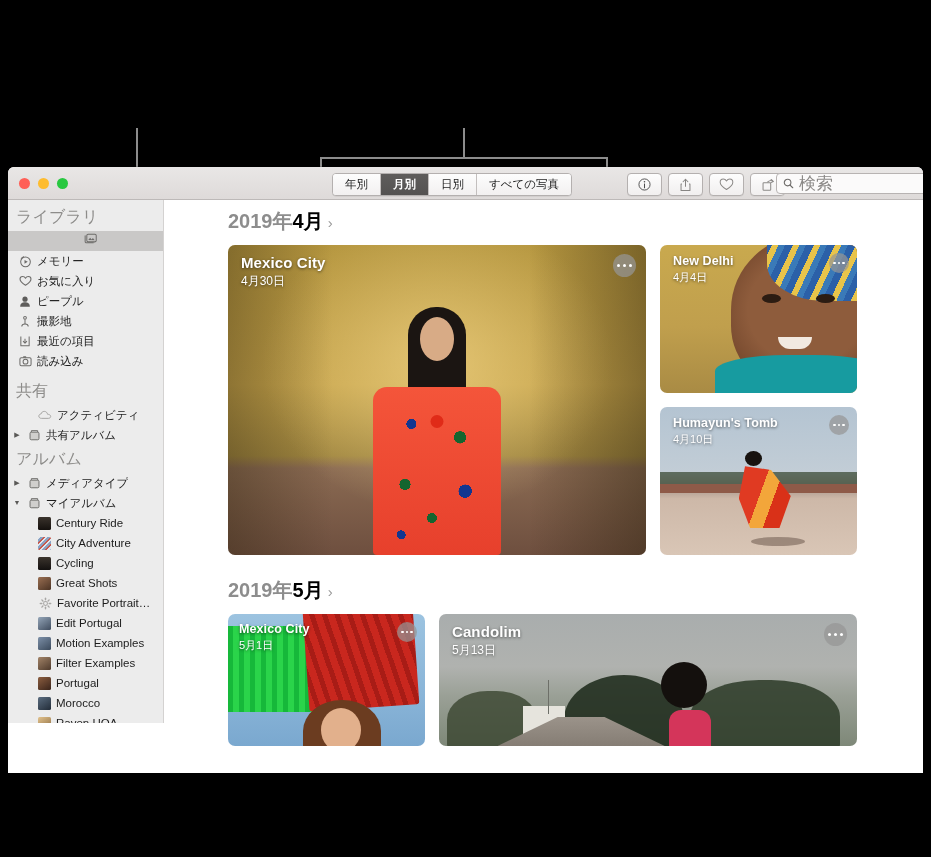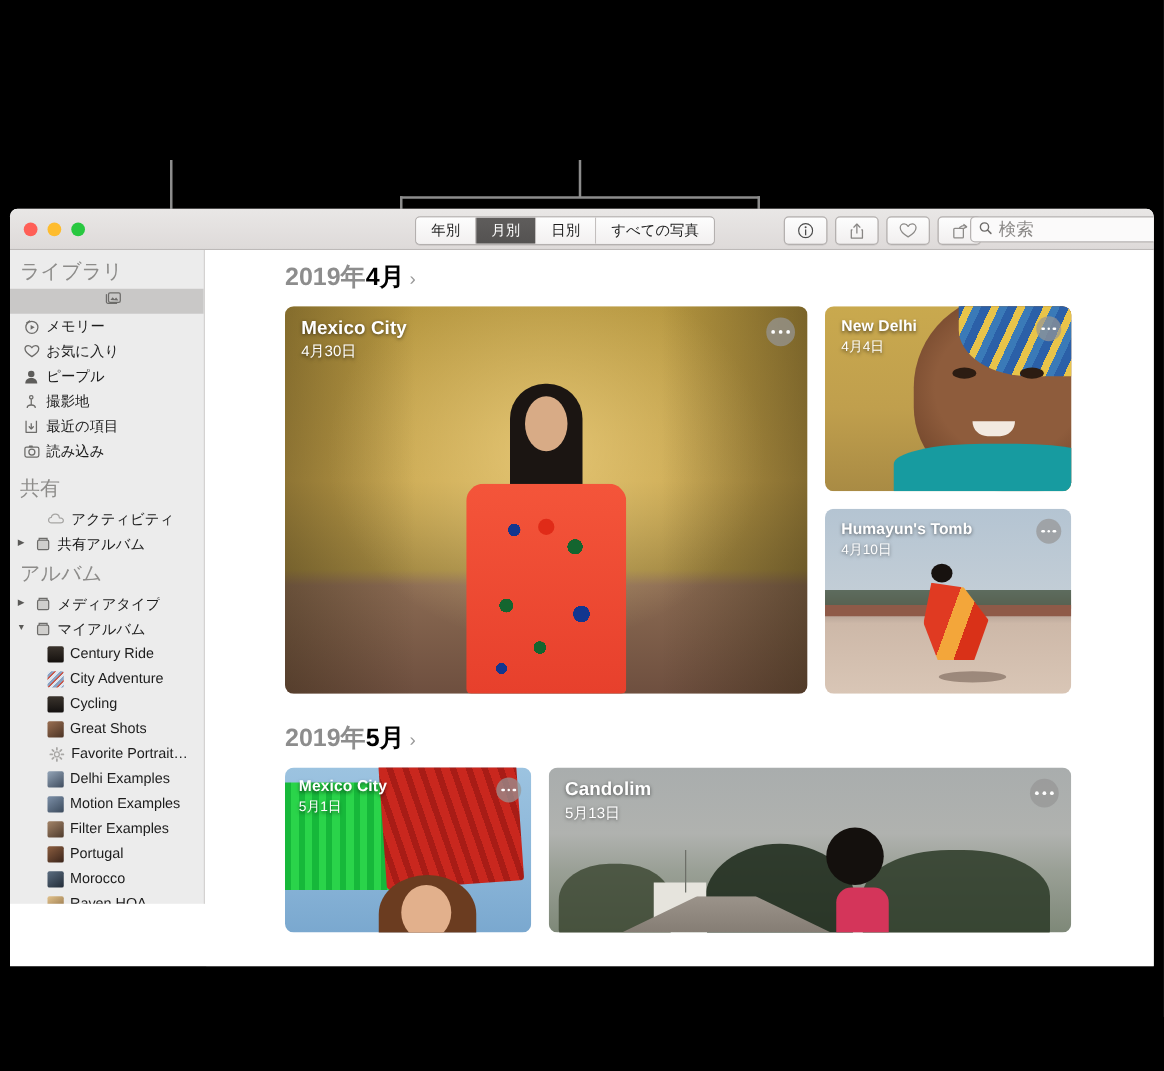--- a/index.html
+++ b/index.html
@@ -79,20 +79,21 @@
     background: linear-gradient(to bottom, #fdfdfd, #f2f0f0);
     border-right: 1px solid #c3bfbe;
     box-sizing: border-box;
     white-space: nowrap;
     cursor: default;
   }
   .seg:last-child { border-right: none; }
   .seg.selected {
     background: linear-gradient(to bottom, #5f5d5c, #545251);
     color: #ffffff;
+    font-weight: bold;
   }
 
   
   .tb-group {
     position: absolute;
     left: 619px; top: 6px;
     display: flex;
     gap: 6px;
   }
   .tb-btn {
@@ -113,21 +114,21 @@
     background: #fbfafa;
     border: 1px solid #b7b3b2;
     border-radius: 4px;
     display: flex;
     align-items: center;
     padding: 0 6px;
     box-sizing: border-box;
     gap: 5px;
   }
   .search-placeholder {
-    font-size: 14px;
+    font-size: 17px;
     color: #8b8987;
   }
 
   
   #sidebar {
     position: absolute;
     left: 0; top: 33px;
     width: 156px;
     height: 523px;
     background: #ececec;
@@ -494,21 +495,21 @@
               <path d="M9.8 9.8 L10.9 10.9"></path>
             <path d="M10.9 3.1 L9.8 4.2"></path>
               <path d="M4.2 9.8 L3.1 10.9"></path>
           </g>
         </svg>
       </span>
       <span class="side-label">Favorite Portrait…</span>
     </div>
     <div class="side-row indent">
       <span class="thumb" style="background:linear-gradient(145deg,#94a5b8,#3f4c5e);"></span>
-      <span class="side-label">Delhi Examples</span>
+      <span class="side-label">Edit Portugal</span>
     </div>
     <div class="side-row indent">
       <span class="thumb" style="background:linear-gradient(145deg,#7d90a8,#3b4a5c);"></span>
       <span class="side-label">Motion Examples</span>
     </div>
     <div class="side-row indent">
       <span class="thumb" style="background:linear-gradient(145deg,#a38468,#4e3a2c);"></span>
       <span class="side-label">Filter Examples</span>
     </div>
     <div class="side-row indent">

